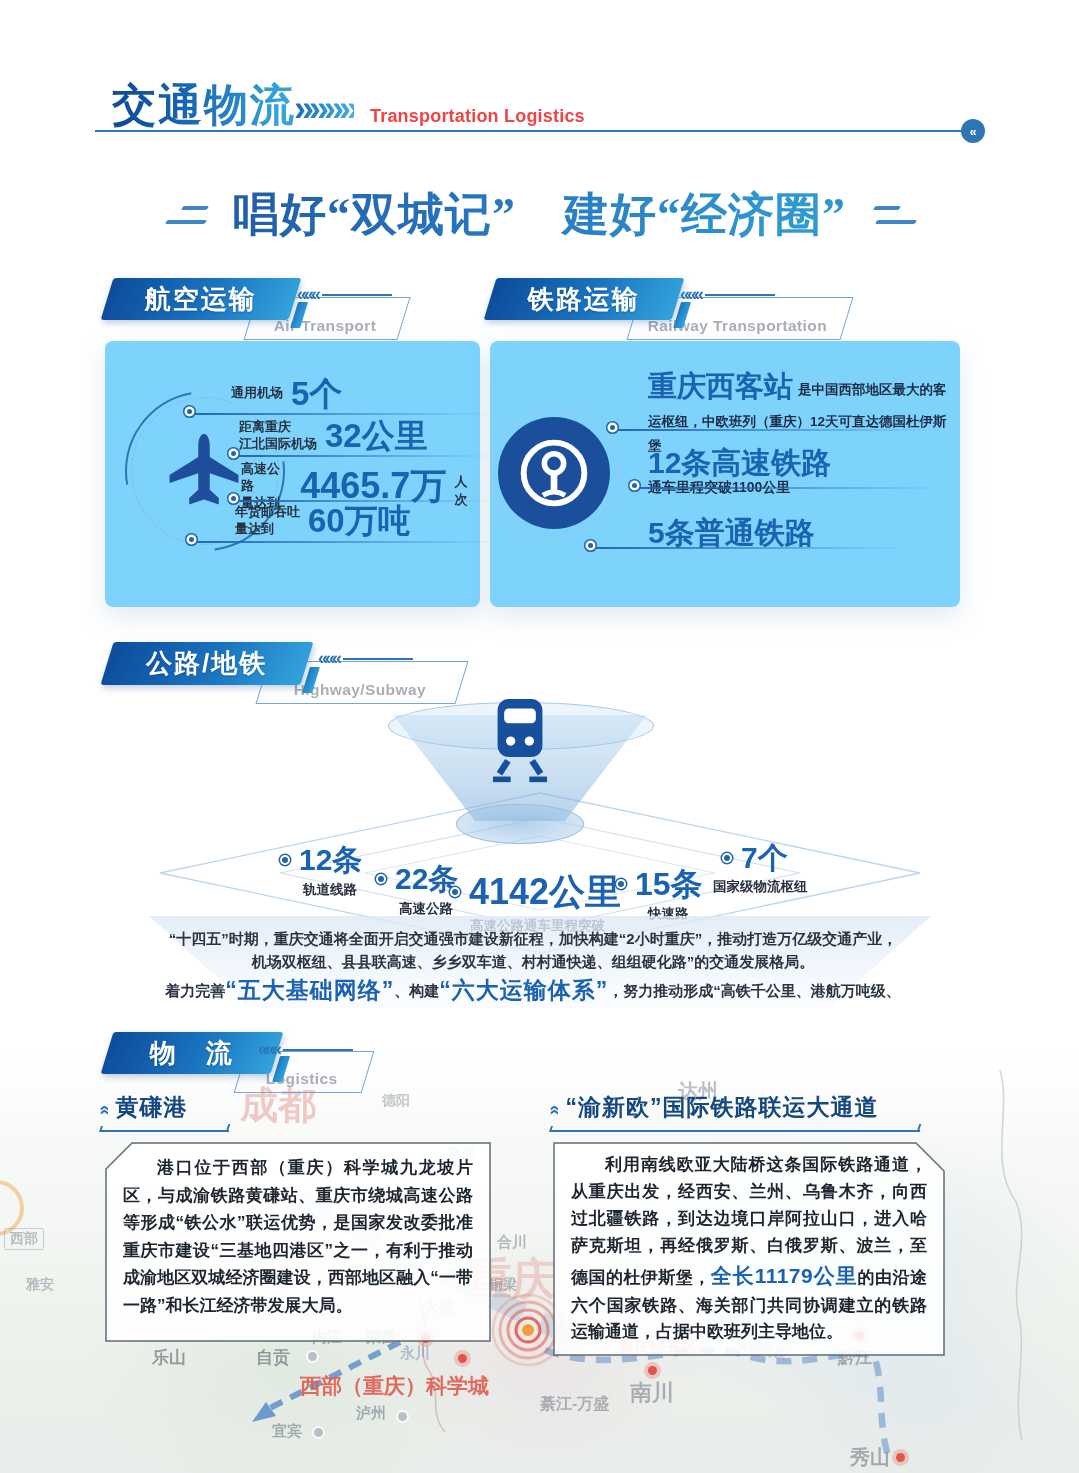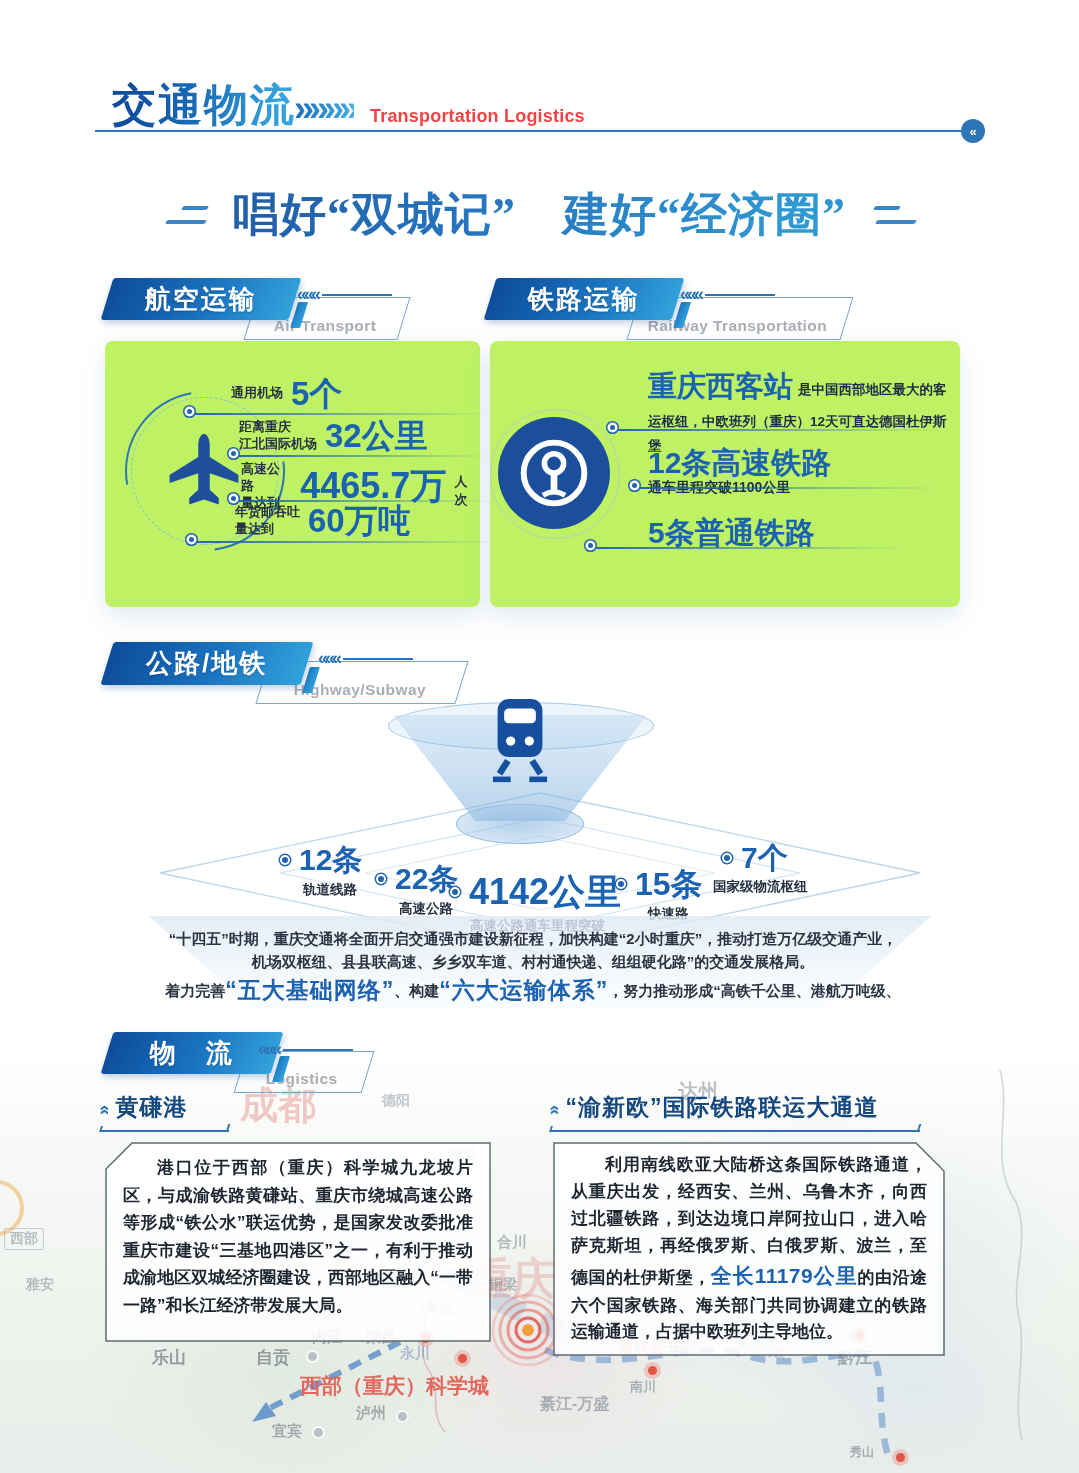--- a/index.html
+++ b/index.html
@@ -38,21 +38,21 @@
           background:linear-gradient(100deg,#1a74c0,#36a6de);border-radius:1px;}
   .banner-text{transform:skewX(17deg);color:#fff;font-weight:bold;font-size:26px;letter-spacing:2px;
           text-shadow:0 1px 2px rgba(0,40,90,.35);white-space:nowrap;}
   .banner-outline{position:absolute;border:1.5px solid #74a5d6;transform:skewX(-17deg);
           display:flex;align-items:flex-end;justify-content:center;padding-bottom:4px;z-index:2;background:transparent;}
   .outline-en{transform:skewX(17deg);color:#a9aeb6;font-size:15.5px;font-weight:bold;letter-spacing:.4px;white-space:nowrap;}
   .banner-chev{position:absolute;color:#2e75b6;font-weight:bold;font-size:18px;letter-spacing:-3px;z-index:4;line-height:1;}
   .banner-chev::after{content:"";display:inline-block;width:70px;height:2px;background:#2e75b6;vertical-align:middle;margin-left:4px;}
 
   
-  .card{position:absolute;background:#bef264;border-radius:8px;box-shadow:0 10px 26px rgba(100,140,190,.18);}
+  .card{position:absolute;background:#7dd3fc;border-radius:8px;box-shadow:0 10px 26px rgba(100,140,190,.18);}
   .plane-ring{position:absolute;border:1.5px dashed #8fb6da;border-radius:50%;}
   .arc{position:absolute;border-radius:50%;border:2px solid transparent;}
   .stat-row{position:absolute;display:flex;align-items:center;gap:8px;}
   .stat-label{font-size:13px;font-weight:bold;color:#273142;white-space:pre-line;line-height:1.3;}
   .stat-value{color:#1b62b0;font-weight:bold;line-height:1;white-space:nowrap;}
   .stat-suffix{font-size:13px;font-weight:bold;color:#273142;align-self:flex-end;margin-bottom:3px;}
   .conn{position:absolute;height:2px;background:linear-gradient(90deg,#2265ad,rgba(34,101,173,.06) 92%,transparent);}
   .conn::before{content:"";position:absolute;left:-2px;top:-4px;width:5px;height:5px;border-radius:50%;background:#2265ad;
           box-shadow:0 0 0 2.5px #fff,0 0 0 4px #2265ad;}
   .rail-circle{position:absolute;border-radius:50%;background:#1b4f9c;display:flex;align-items:center;justify-content:center;}
@@ -306,24 +306,24 @@
     <span class="ml" style="left:468px;top:200px;font-size:44px;color:#d9564a;opacity:.22;">重庆</span>
     <span class="ml" style="left:152px;top:296px;font-size:17px;color:#6f7780;opacity:.7;">乐山</span>
     <span class="ml" style="left:256px;top:296px;font-size:17px;color:#6f7780;opacity:.7;">自贡</span>
     <span class="ml" style="left:312px;top:278px;font-size:15px;opacity:.65;">内江</span>
     <span class="ml" style="left:366px;top:278px;font-size:15px;opacity:.65;">荣昌</span>
     <span class="ml" style="left:400px;top:294px;font-size:15px;color:#7e95c0;opacity:.55;">永川</span>
     <span class="ml" style="left:300px;top:322px;font-size:21px;color:#e2574b;opacity:.88;">西部（重庆）科学城</span>
     <span class="ml" style="left:356px;top:354px;font-size:15px;opacity:.65;">泸州</span>
     <span class="ml" style="left:272px;top:372px;font-size:15px;opacity:.65;">宜宾</span>
     <span class="ml" style="left:618px;top:288px;font-size:16px;color:#c97a6f;opacity:.55;">重庆经开区</span>
-    <span class="ml" style="left:630px;top:328px;font-size:13px;opacity:.6;">南川</span>
+    <span class="ml" style="left:630px;top:328px;font-size:22px;opacity:.6;">南川</span>
     <span class="ml" style="left:540px;top:344px;font-size:16px;opacity:.6;">綦江-万盛</span>
     <span class="ml" style="left:838px;top:296px;font-size:17px;opacity:.65;">黔江</span>
-    <span class="ml" style="left:850px;top:394px;font-size:12px;opacity:.65;">秀山</span>
+    <span class="ml" style="left:850px;top:394px;font-size:20px;opacity:.65;">秀山</span>
     <span class="ml" style="left:735px;top:290px;font-size:13px;opacity:.45;transform:rotate(14deg);color:#8a93a0;">渝湘高铁</span>
   </div>
 
   <div class="banner" style="left:107px;top:1032px;width:170px;height:42px;">
     <span class="banner-text">物　流</span>
   </div>
   <div class="banner-outline" style="left:240px;top:1051px;width:126px;height:36px;">
     <span class="outline-en">Logistics</span>
   </div>
   <span class="banner-chev" style="left:258px;top:1040px;">«««</span>

